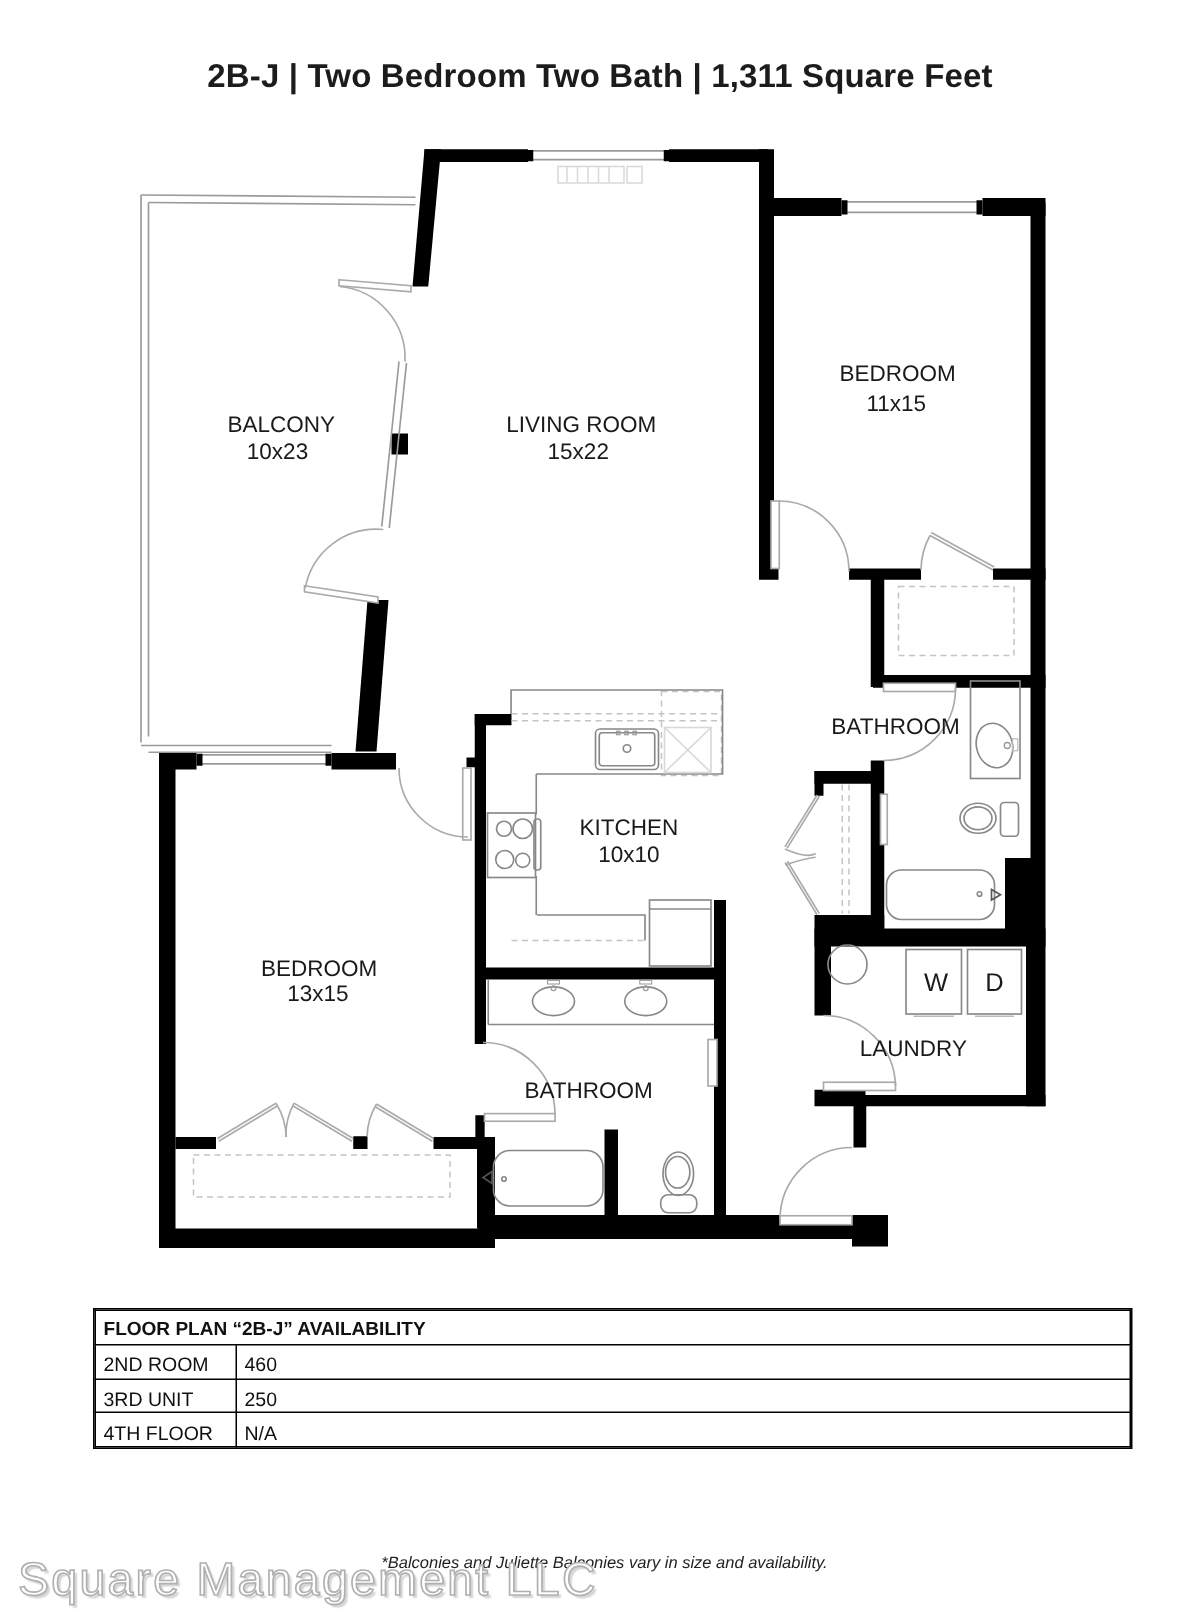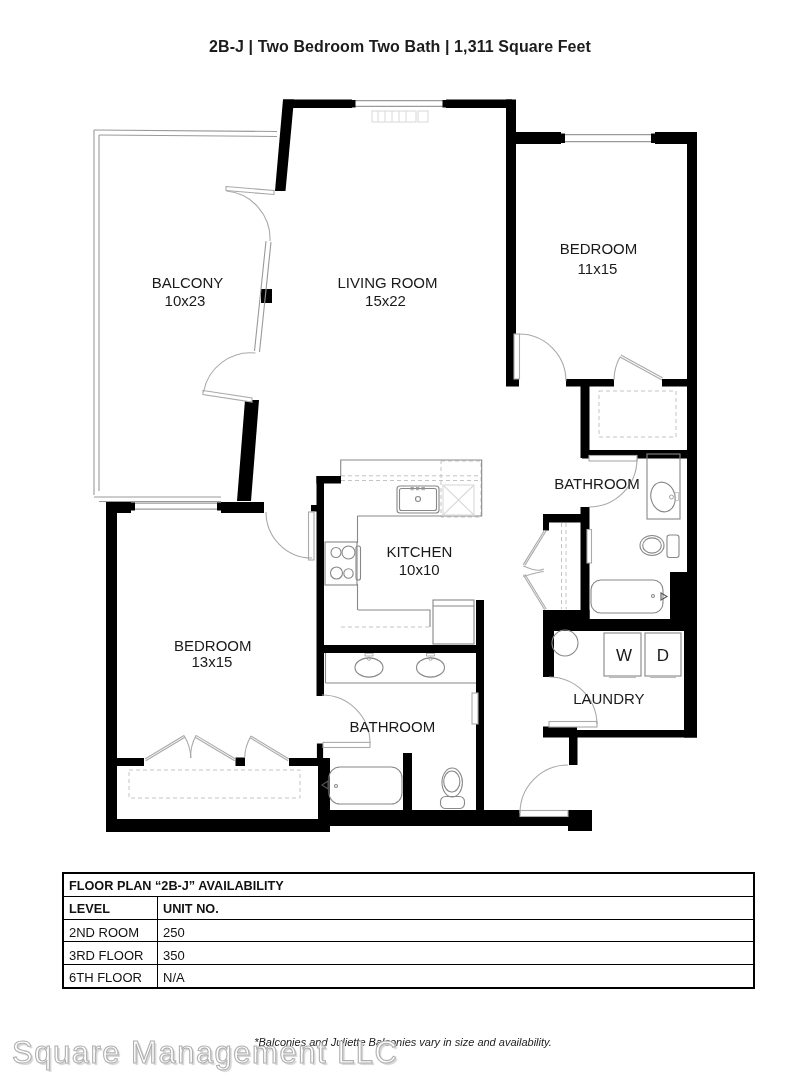--- a/index.html
+++ b/index.html
@@ -1,18 +1,18 @@
 <!DOCTYPE html>
 <html><head>
 <meta charset="utf-8">
 <style>
   html,body{margin:0;padding:0;background:#ffffff;}
   body{width:800px;height:1080px;position:relative;font-family:"Liberation Sans",sans-serif;overflow:hidden;}
   #title{position:absolute;left:0;top:38px;width:800px;text-align:center;
-         font-size:16px;font-weight:bold;color:#1c1c1c;letter-spacing:0.1px;}
+         font-size:22px;font-weight:bold;color:#1c1c1c;letter-spacing:0.1px;}
   #plan{position:absolute;left:0;top:0;}
   #tablewrap{position:absolute;left:62px;top:872px;width:691px;border:1.5px solid #000;}
   table{border-collapse:collapse;width:100%;table-layout:fixed;}
   td{border:1px solid #000;font-size:13px;color:#111;padding:4px 0 0 5px;height:17.75px;vertical-align:middle;white-space:nowrap;line-height:13px;}
   td.b{font-weight:bold;font-size:12.7px;}
   #foot{position:absolute;left:0;top:1036px;width:806px;text-align:center;font-style:italic;
         font-size:11px;color:#222;}
   #wm{position:absolute;left:12px;top:1035px;font-size:31px;color:#ffffff;letter-spacing:1.5px;
       -webkit-text-stroke:1.1px #b0b0b0;text-shadow:2px 2px 1px #d5d5d5;white-space:nowrap;}
 </style>
@@ -274,33 +274,29 @@
 <table>
 <colgroup>
         <col style="width:94px">
         <col>
       </colgroup>
 <tbody>
         <tr>
           <td class="b" colspan="2">FLOOR PLAN “2B-J” AVAILABILITY</td>
         </tr>
 <tr>
-          <td class="b">LEVEL</td>
-          <td class="b">UNIT NO.</td>
+          <td>2ND ROOM</td>
+          <td>460</td>
         </tr>
 <tr>
-          <td>2ND ROOM</td>
+          <td>3RD UNIT</td>
           <td>250</td>
         </tr>
 <tr>
-          <td>3RD FLOOR</td>
-          <td>350</td>
-        </tr>
-<tr>
-          <td>6TH FLOOR</td>
+          <td>4TH FLOOR</td>
           <td>N/A</td>
         </tr>
 </tbody>
     </table>
 </div>
 
 <div id="foot">*Balconies and Juliette Balconies vary in size and availability.</div>
 <div id="wm">Square Management LLC</div>
 
 </body></html>

